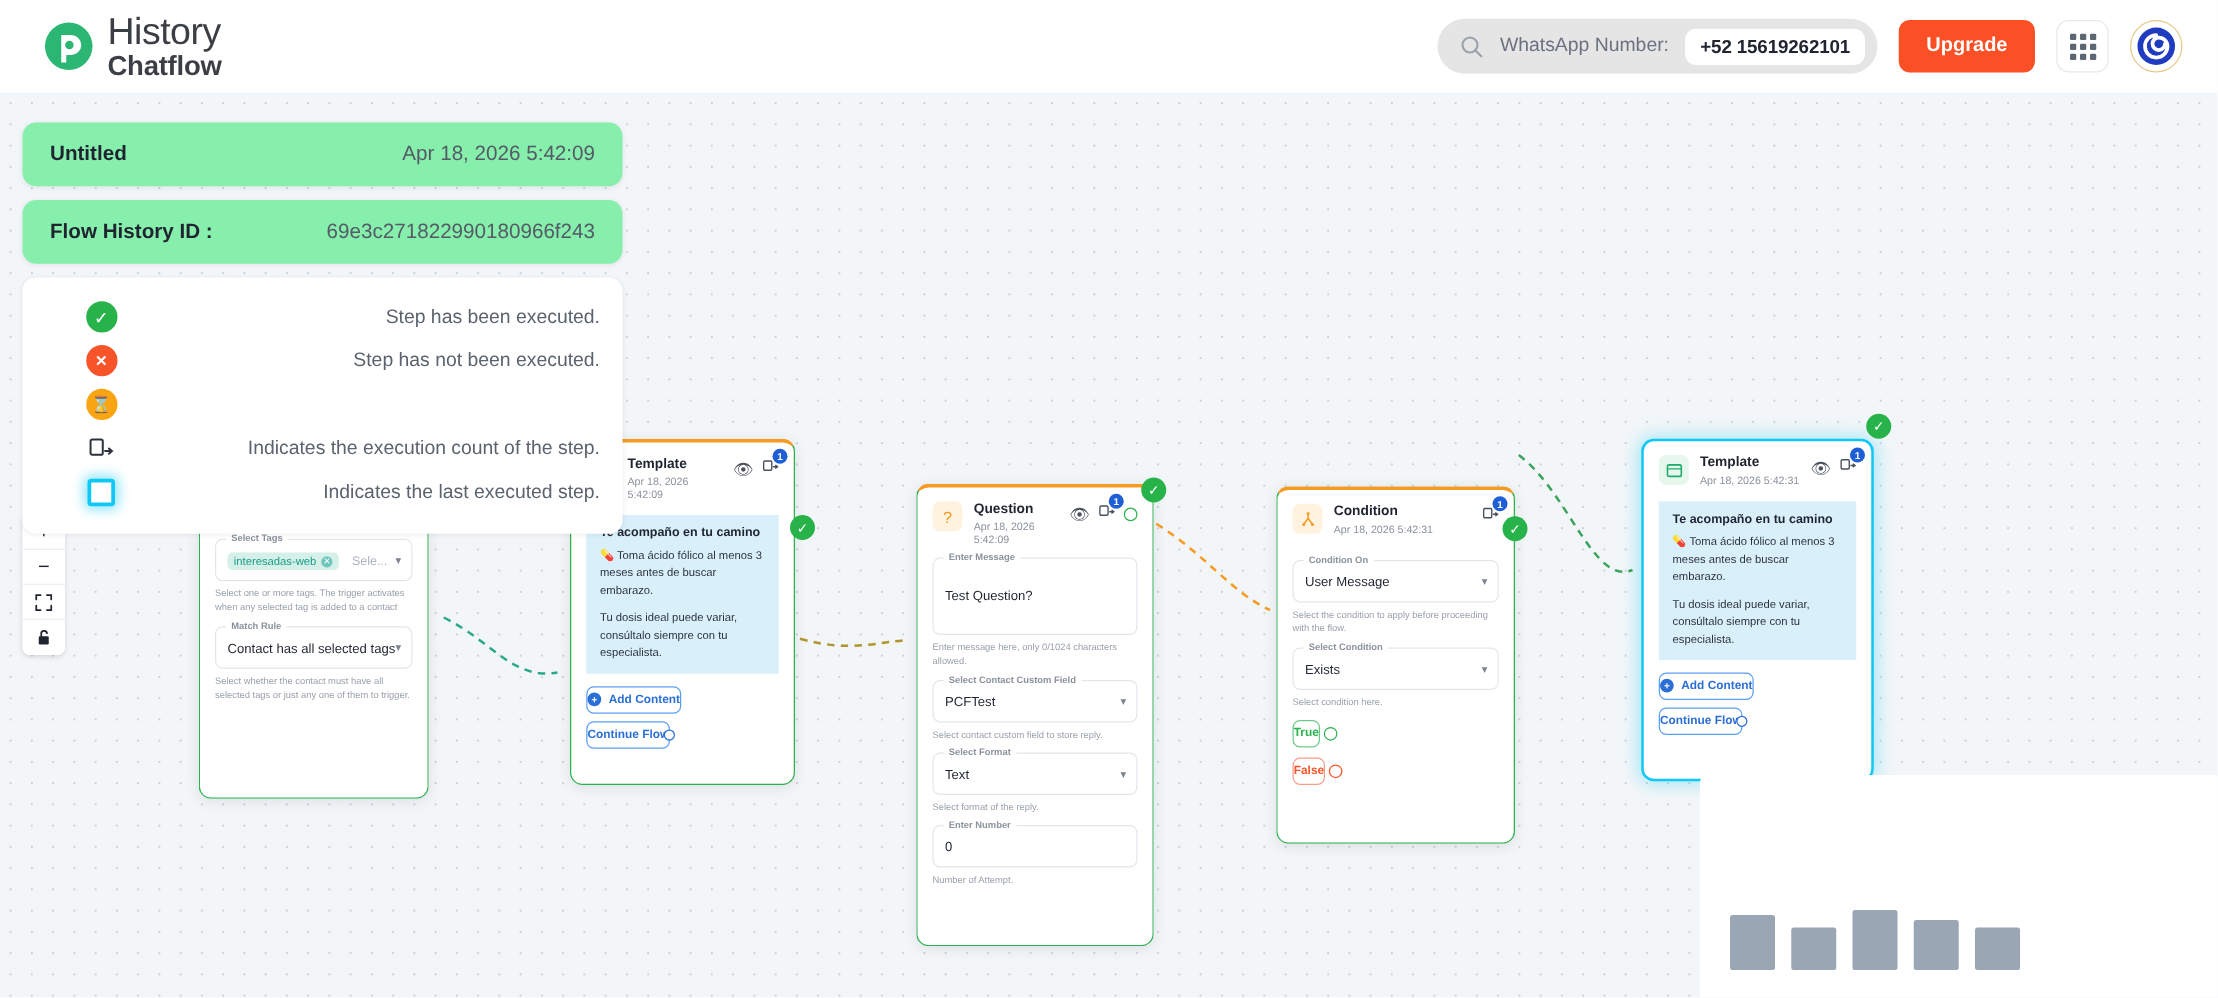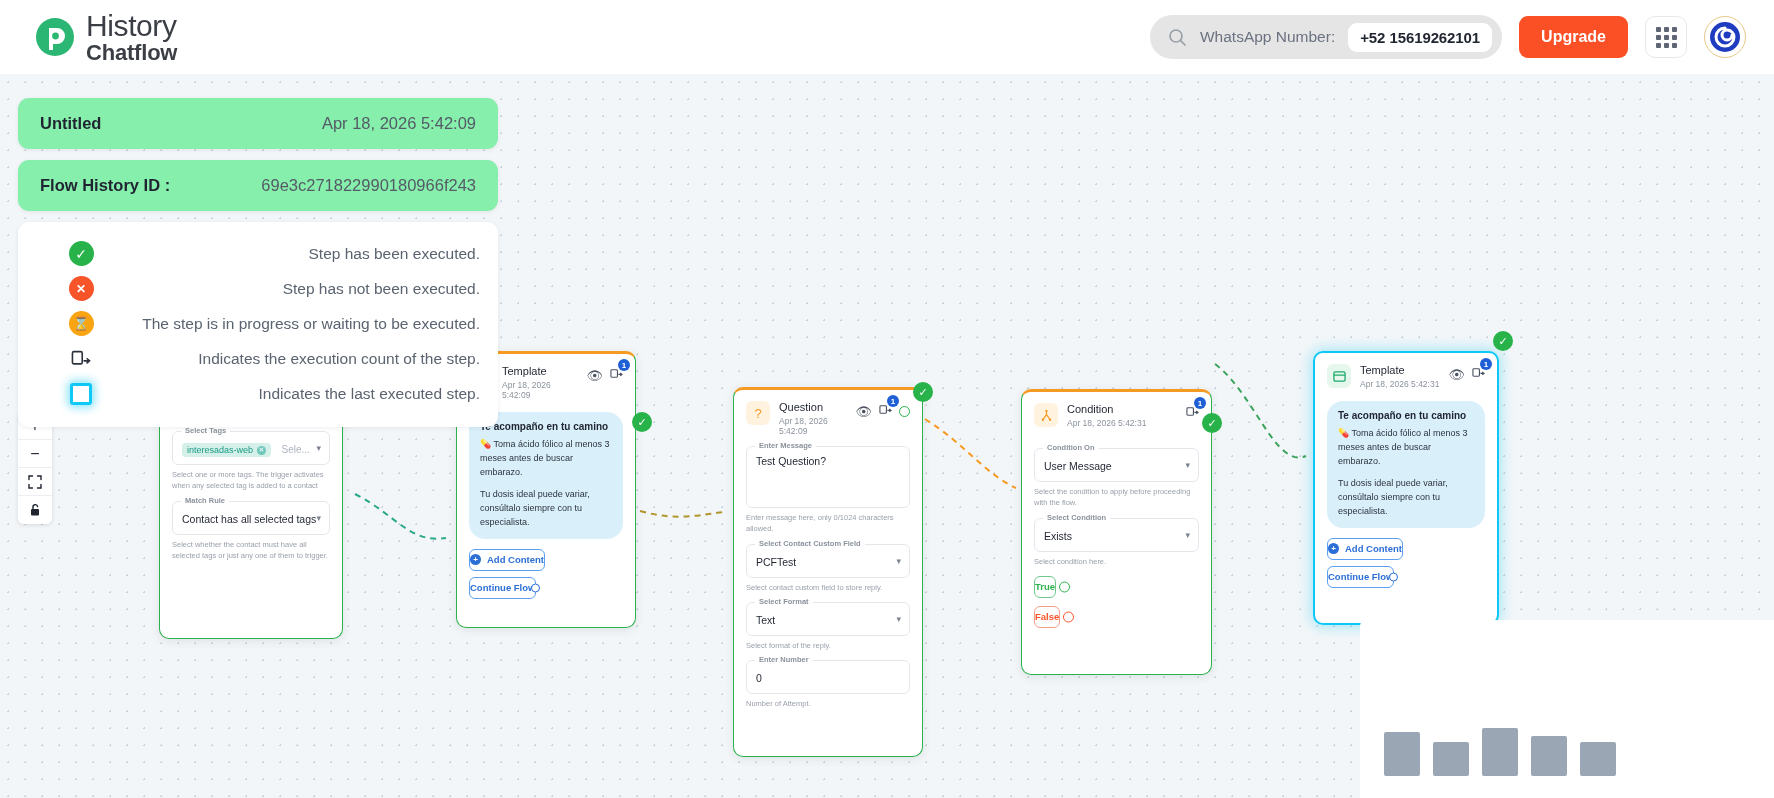--- a/index.html
+++ b/index.html
@@ -109,21 +109,21 @@
   .node.last-exec { border: 2.5px solid #10c8f5; box-shadow: 0 0 14px 2px rgba(16,200,245,.35); }
   .node-head { display: flex; align-items: flex-start; gap: 9px; padding: 11px 12px 6px 12px; }
   .node-ico {
     width: 24px; height: 24px; border-radius: 6px; flex: 0 0 24px;
     display: flex; align-items: center; justify-content: center; font-size: 13px;
   }
   .ico-q { background: #fff3e0; color: #f59a22; }
   .ico-cond { background: #fff3e0; color: #f59a22; }
   .ico-tpl { background: #e6f7ee; color: #1eaa6b; }
   .node-titles { flex: 1; min-width: 0; }
-  .node-title { font-size: 11px; font-weight: 400; color: #1f2430; line-height: 1.2; }
+  .node-title { font-size: 11px; font-weight: 700; color: #1f2430; line-height: 1.2; }
   .node-time { font-size: 8.5px; color: #8b929c; margin-top: 2px; }
   .node-head-actions { display: flex; align-items: center; gap: 7px; padding-top: 1px; position: relative; }
   .eye-ic { color: #4a5260; font-size: 13px; line-height: 1; cursor: pointer; }
   .cnt-wrap { position: relative; }
   .cnt-badge {
     position: absolute; top: -7px; right: -7px; width: 12px; height: 12px;
     background: #1f5fd6; color: #fff; border-radius: 50%; font-size: 8px;
     display: flex; align-items: center; justify-content: center; font-weight: 700;
   }
   .ring-green { width: 11px; height: 11px; border: 1.6px solid #2bb24c; border-radius: 50%; }
@@ -136,21 +136,21 @@
   }
   .field-label {
     position: absolute; top: -6px; left: 8px; background: #fff; padding: 0 4px;
     font-size: 7.5px; color: #8b929c; font-weight: 600;
   }
   .field-val { font-size: 10.5px; color: #1f2430; }
   .field-hint { font-size: 7.5px; color: #9aa1ab; line-height: 1.5; margin: 3px 0 9px 0; }
   .chev { position: absolute; right: 8px; top: 50%; transform: translateY(-50%); color: #7b838f; font-size: 9px; }
 
   .msg-bubble {
-    background: #d9f0fb; border-radius: 16px; padding: 9px 11px; margin: 2px 0 10px 0;
+    background: #d9f0fb; border-radius: 0; padding: 9px 11px; margin: 2px 0 10px 0;
   }
   .msg-title { font-size: 10px; font-weight: 700; color: #1f2430; margin-bottom: 6px; }
   .msg-p { font-size: 9px; color: #2c333d; line-height: 1.55; }
   .msg-p + .msg-p { margin-top: 8px; }
 
   .btn-outline {
     display: flex; align-items: center; justify-content: center; gap: 6px;
     border: 1px solid #5b9ff0; border-radius: 6px; height: 22px;
     font-size: 9.5px; font-weight: 700; color: #2b6fd6; background: #fff;
     margin-bottom: 6px; cursor: pointer; position: relative; font-family: inherit;
@@ -191,21 +191,21 @@
 
   .tag-chip {
     display: inline-flex; align-items: center; gap: 4px;
     background: #d4f0e9; color: #1a9b85; border-radius: 4px;
     font-size: 9px; padding: 2px 5px;
   }
   .tag-chip .x { width: 9px; height: 9px; border-radius: 50%; background: #6fc6ba; color:#fff; font-size: 7px; display:flex; align-items:center; justify-content:center; }
 
   .textarea-box {
     border: 1px solid #e3e7ec; border-radius: 6px; position: relative;
-    padding: 4px 9px; height: 62px; margin-bottom: 4px;
+    padding: 20px 9px; height: 62px; margin-bottom: 4px;
   }
 
   svg.edges { position: absolute; inset: 0; width: 100%; height: 100%; pointer-events: none; z-index: 5; }
 
   .minimap {
     position: absolute; right: 0; bottom: 0; width: 414px; height: 178px;
     background: #fff; border-top-left-radius: 6px; z-index: 30;
   }
   .minimap-bars { position: absolute; left: 24px; bottom: 22px; display: flex; gap: 13px; align-items: flex-end; }
   .minimap-bars i { display: block; background: #9aa6b4; border-radius: 2px; }
@@ -516,21 +516,20 @@
       <div class="legend-row">
         <span class="legend-ico">
             <span class="dot-red">✕</span>
           </span>
         <span class="txt">Step has not been executed.</span>
       </div>
       <div class="legend-row">
         <span class="legend-ico">
             <span class="dot-amber">⌛</span>
           </span>
-        <span class="txt">The step is in progress or waiting to be executed.</span>
       </div>
       <div class="legend-row">
         <span class="legend-ico">
           <svg width="22" height="22" viewBox="0 0 18 18">
               <rect x="2" y="3" width="8" height="10" rx="1.2" fill="none" stroke="#2b323c" stroke-width="1.3"></rect>
               <path d="M11.5 10.5h4.5M14 8.8l2 1.7-2 1.7" fill="none" stroke="#2b323c" stroke-width="1.3" stroke-linecap="round"></path>
             </svg>
         </span>
         <span class="txt">Indicates the execution count of the step.</span>
       </div>

